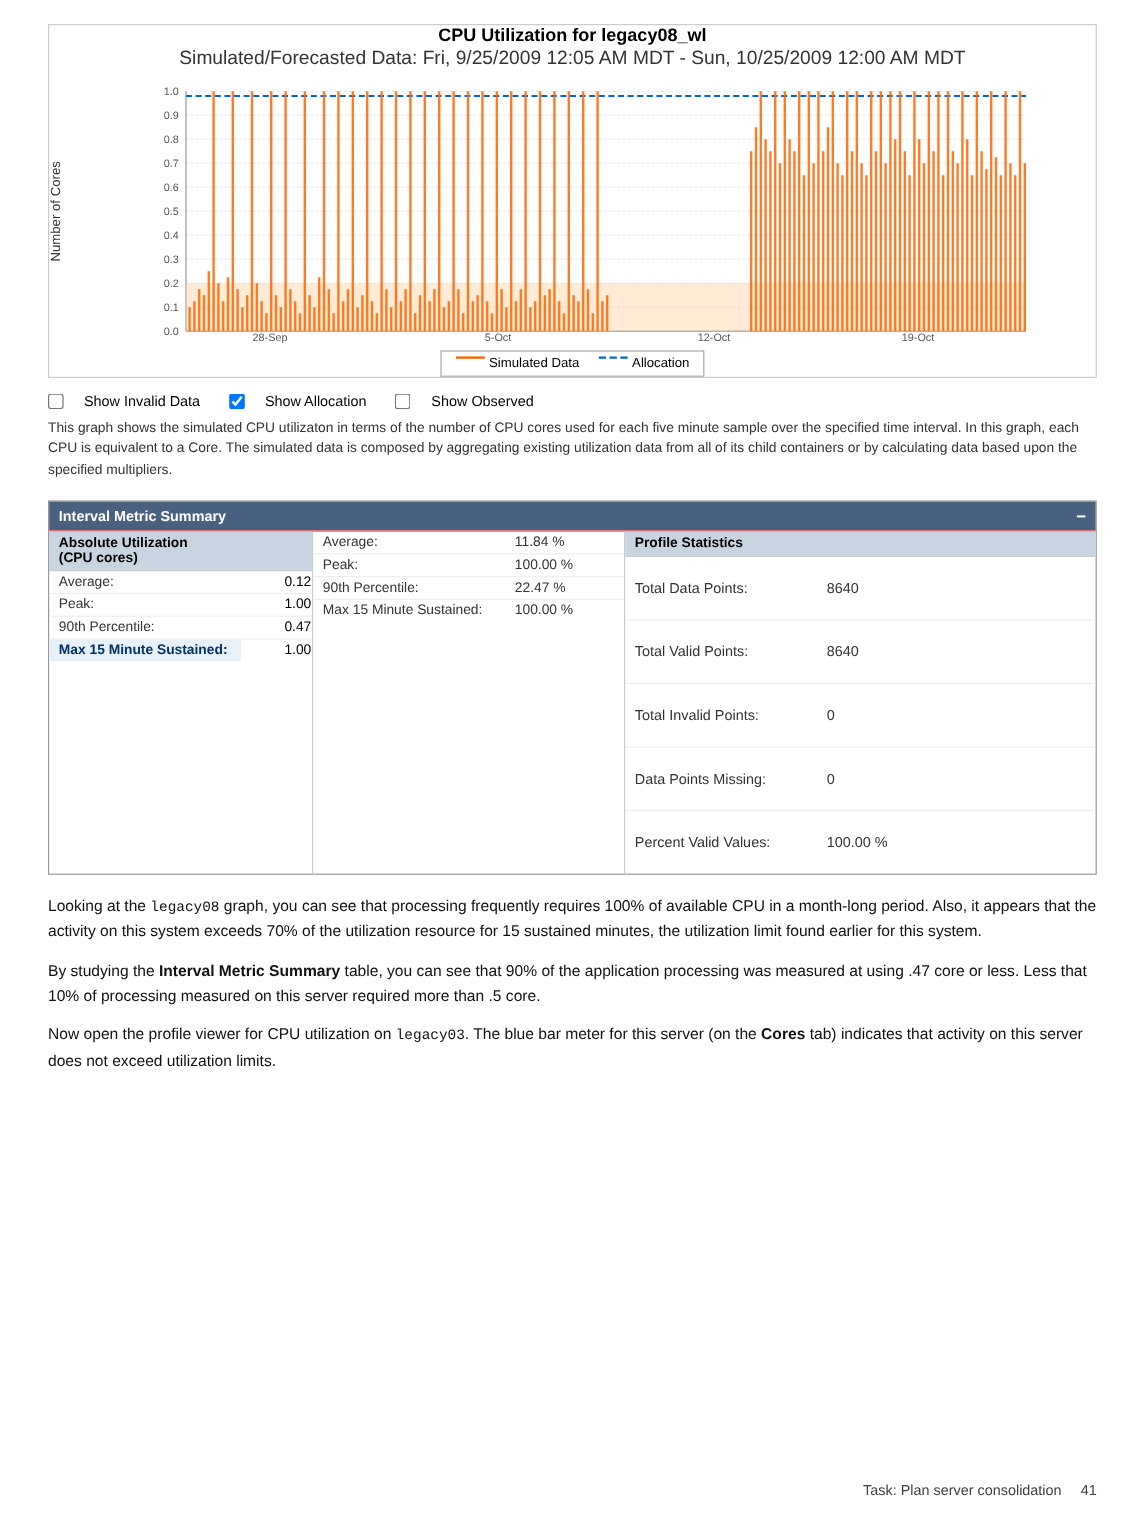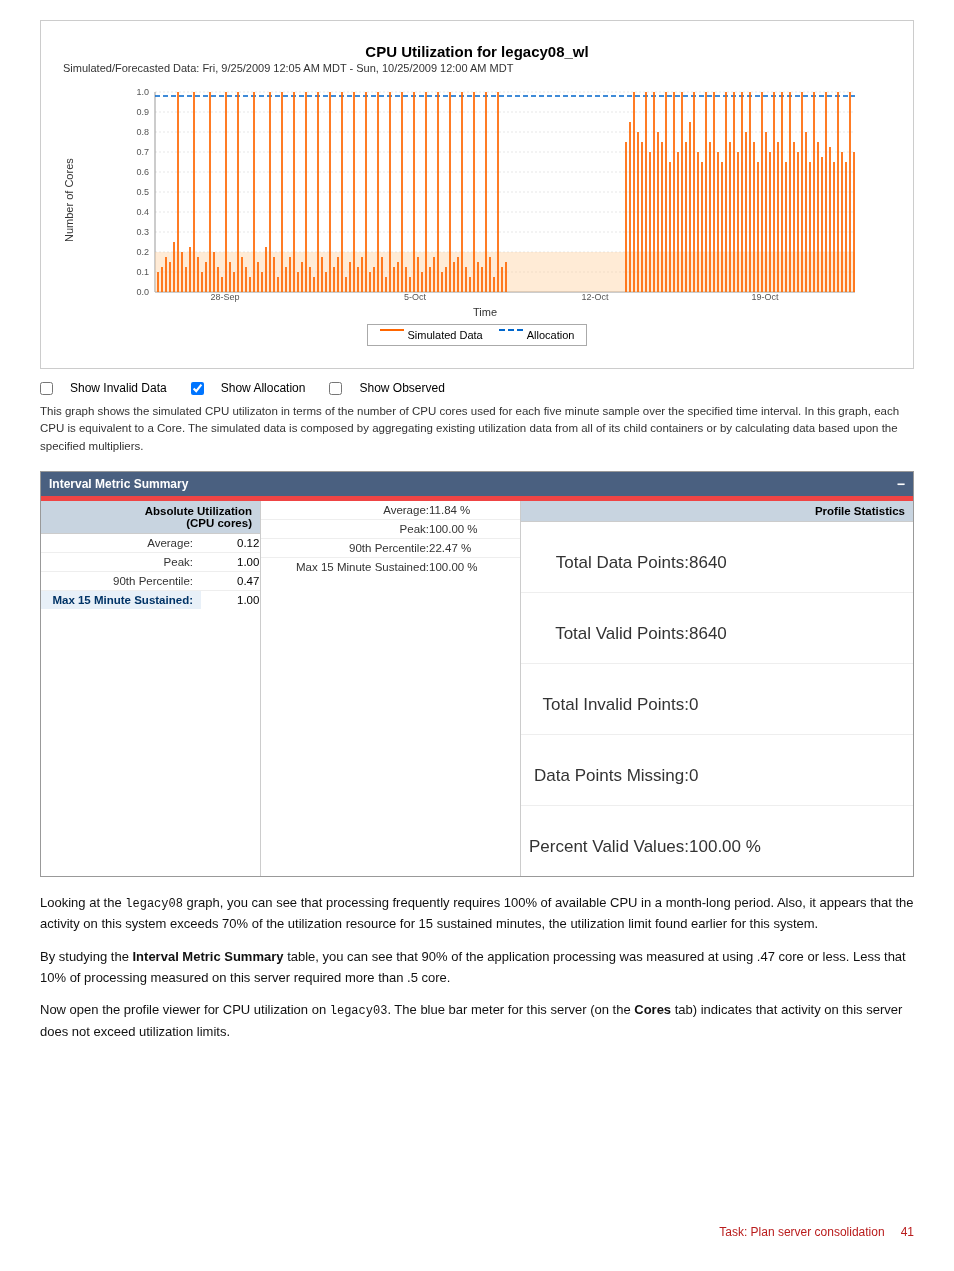--- a/index.html
+++ b/index.html
@@ -9,34 +9,34 @@
       background: #fff;
       color: #000;
       width: 954px;
       min-height: 1271px;
       padding: 20px 40px;
     }
 
     .chart-container {
       border: 1px solid #ccc;
       margin-bottom: 12px;
-      padding: 22px;
+      padding: 0;
       background: #fff;
     }
 
     .chart-title {
       text-align: center;
       font-size: 15px;
       font-weight: bold;
       margin-bottom: 2px;
     }
 
     .chart-subtitle {
-      text-align: left;
-      font-size: 11px;
+      text-align: center;
+      font-size: 16px;
       color: #333;
       margin-bottom: 8px;
     }
 
     .chart-area {
       display: flex;
       align-items: stretch;
     }
 
     .y-axis-label {
@@ -134,22 +134,21 @@
       align-items: center;
     }
 
     .interval-header-icon {
       font-size: 14px;
       cursor: pointer;
     }
 
     .interval-table {
       display: flex;
-      border-top: 5px solid #ef4444;
-      text-align: right;
+      border-top: 1px solid #ef4444;
     }
 
     .col-absolute {
       width: 220px;
       border-right: 1px solid #ccc;
     }
 
     .col-percent {
       width: 260px;
       border-right: 1px solid #ccc;
@@ -204,24 +203,23 @@
     }
 
     .col-percent-row:last-child { border-bottom: none; }
 
     .pct-label { min-width: 160px; color: #333; }
     .pct-value { color: #333; }
 
     .profile-row {
       display: flex;
       padding: 19px 8px;
-      font-size: 17px;
+      font-size: 12px;
       border-bottom: 1px solid #eee;
       align-items: center;
-      margin-top: 12px;
     }
 
     .profile-row:last-child { border-bottom: none; }
 
     .profile-label { min-width: 160px; color: #333; }
     .profile-value { color: #333; }
 
     .body-text {
       font-size: 13px;
       line-height: 1.6;
@@ -432,21 +430,20 @@
             <rect x="724" y="65" width="2" height="145"></rect>
             <rect x="728" y="80" width="2" height="130"></rect>
             <rect x="732" y="10" width="2" height="200"></rect>
             <rect x="736" y="70" width="2" height="140"></rect>
             <rect x="740" y="80" width="2" height="130"></rect>
             <rect x="744" y="10" width="2" height="200"></rect>
             <rect x="748" y="70" width="2" height="140"></rect>
           </g>
         </svg>
       </div>
-      <div class="x-axis-label">Time</div>
     </div>
   </div>
 
   <div class="chart-legend">
     <div class="legend-item">
       <div class="legend-line-solid"></div>
       <span>Simulated Data</span>
     </div>
     <div class="legend-item">
       <div class="legend-line-dashed"></div>
@@ -553,16 +550,16 @@
 </p>
 
 <p class="body-text">
   By studying the <strong>Interval Metric Summary</strong> table, you can see that 90% of the application processing was measured at using .47 core or less. Less that 10% of processing measured on this server required more than .5 core.
 </p>
 
 <p class="body-text">
   Now open the profile viewer for CPU utilization on <span class="inline-code">legacy03</span>. The blue bar meter for this server (on the <strong>Cores</strong> tab) indicates that activity on this server does not exceed utilization limits.
 </p>
 
-<div style="position: fixed; bottom: 32px; right: 40px; font-size: 12px; color: #b91c1c; display: flex; gap: 16px;">
+<div style="position: fixed; bottom: 22px; right: 40px; font-size: 12px; color: #404040; display: flex; gap: 16px;">
   <span>Task: Plan server consolidation</span>
   <span>41</span>
 </div>
 
 </body></html>

